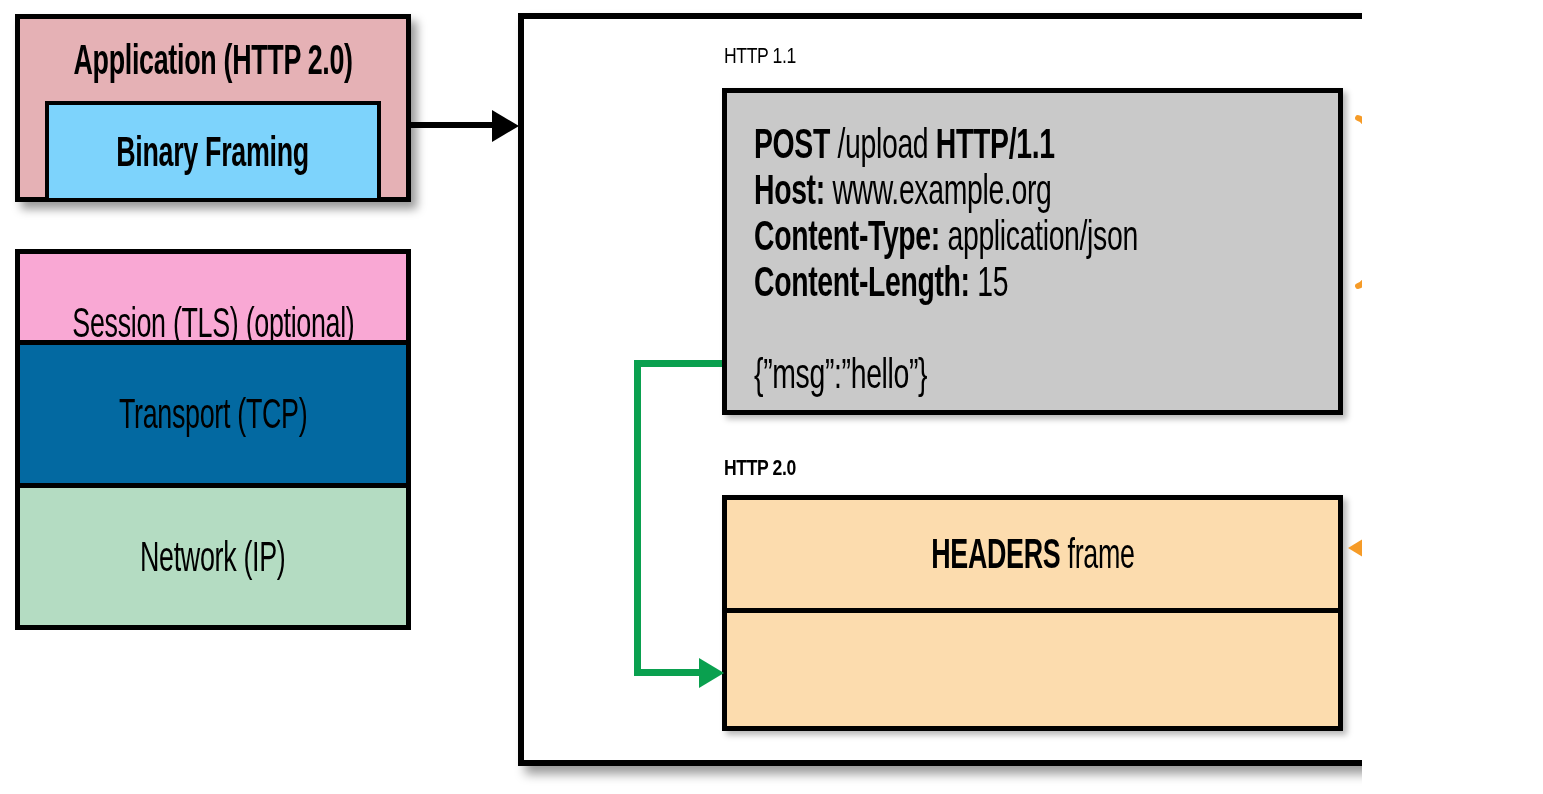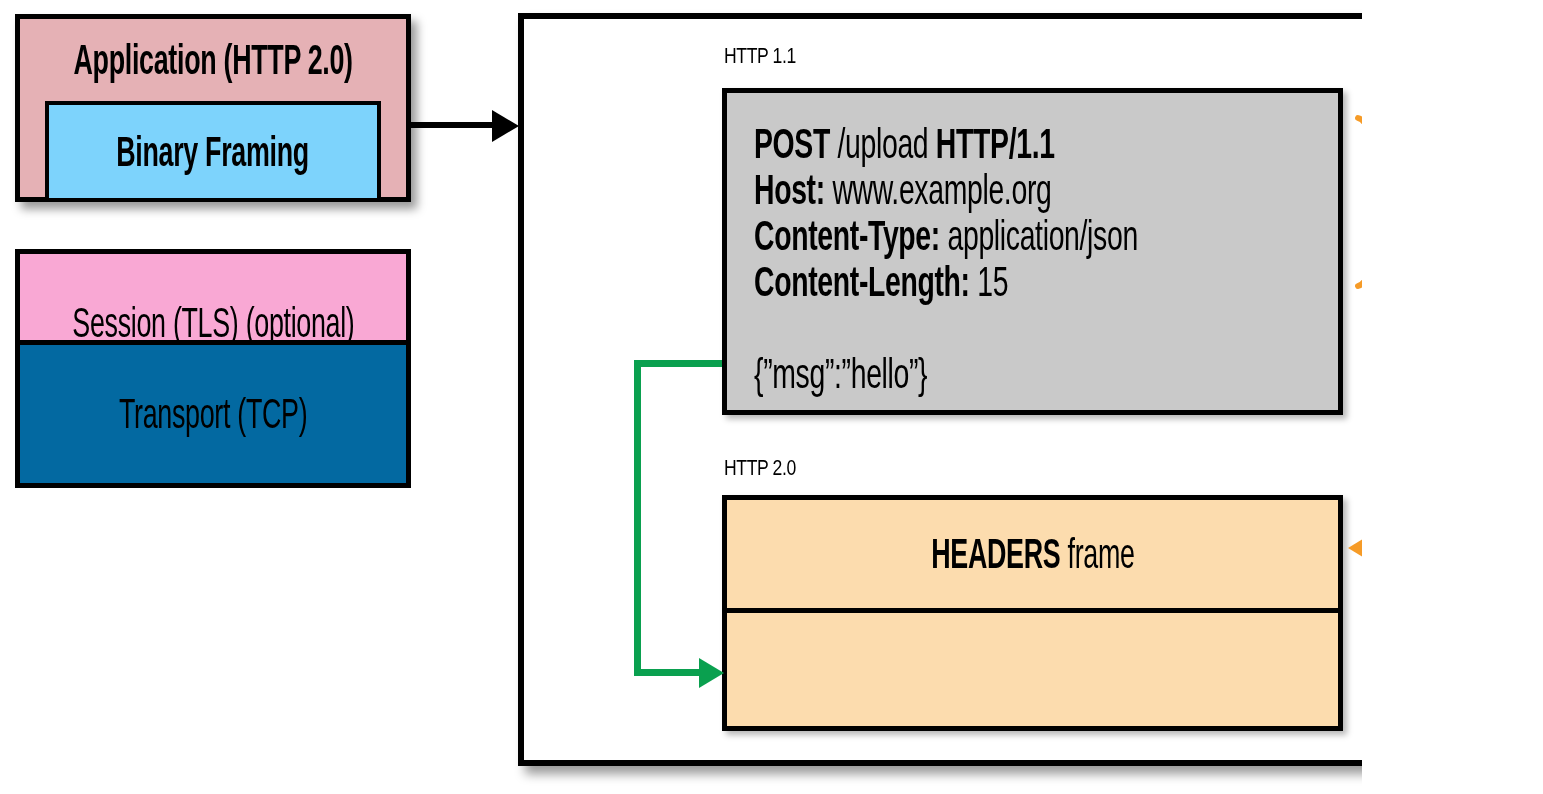--- a/index.html
+++ b/index.html
@@ -34,21 +34,21 @@
 
   
   .outer-box{left:518px;top:13px;width:998px;height:753px;border:6px solid #000;
       background:#fff;box-shadow:7px 8px 10px rgba(0,0,0,.40);}
 
   .sec-label{position:absolute;height:40px;line-height:40px;font-size:22px;
       white-space:nowrap;}
   .sec-label .t2{display:inline-block;transform:scaleX(0.80);transform-origin:0 50%;
       letter-spacing:-0.5px;}
   .label-http11{left:724px;top:36px;}
-  .label-http20{left:724px;top:448px;}
+  .label-http20{left:724px;top:448px;font-weight:bold;}
 
   
   .request-box{left:722px;top:88px;width:621px;height:327px;border:5px solid #000;
       background:#c9c9c9;box-shadow:4px 4px 6px rgba(0,0,0,.28);
       padding:27px 12px 0 27px;}
   .req-line{height:46px;line-height:46px;font-size:43px;white-space:nowrap;
       transform:scaleX(0.66);transform-origin:0 50%;letter-spacing:-0.5px;}
 
   
   .frames-box{left:722px;top:495px;width:621px;height:236px;border:5px solid #000;
@@ -88,20 +88,23 @@
   </div>
   <div class="abs binary-box">
     <span class="t b">Binary Framing</span>
   </div>
   <div class="abs layer layer-session">
     <span class="t">Session (TLS) (optional)</span>
   </div>
   <div class="abs layer layer-transport">
     <span class="t">Transport (TCP)</span>
   </div>
+  <div class="abs layer layer-network">
+    <span class="t">Network (IP)</span>
+  </div>
 
   <div class="abs arrow-shaft"></div>
   <div class="abs arrow-head-right-black"></div>
 
   <div class="abs outer-box"></div>
 
   <div class="sec-label label-http11">
     <span class="t2">HTTP 1.1</span>
   </div>
 

